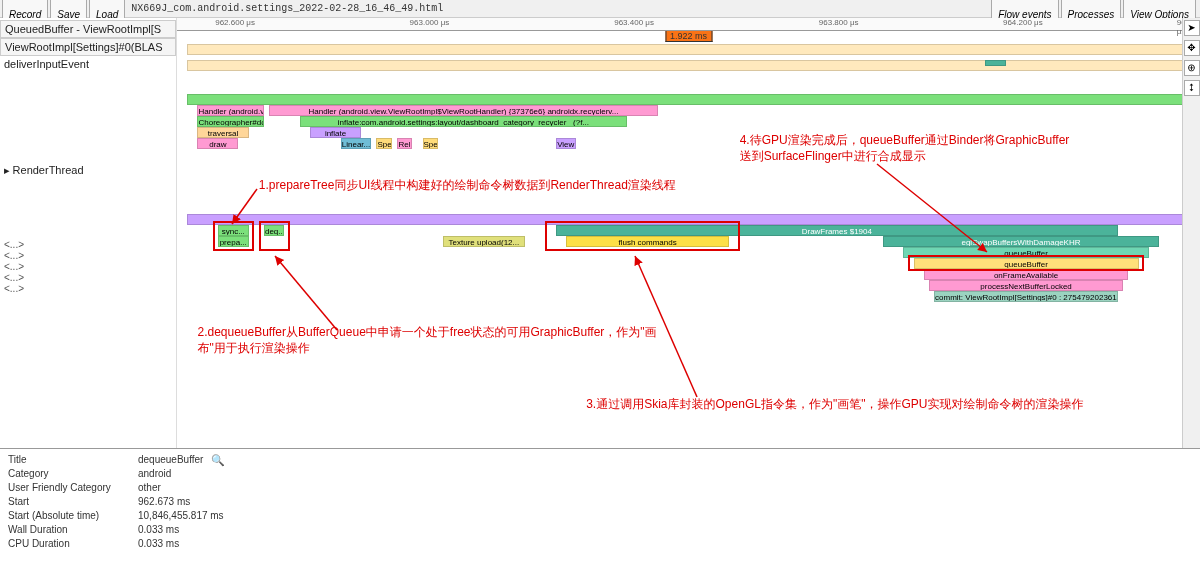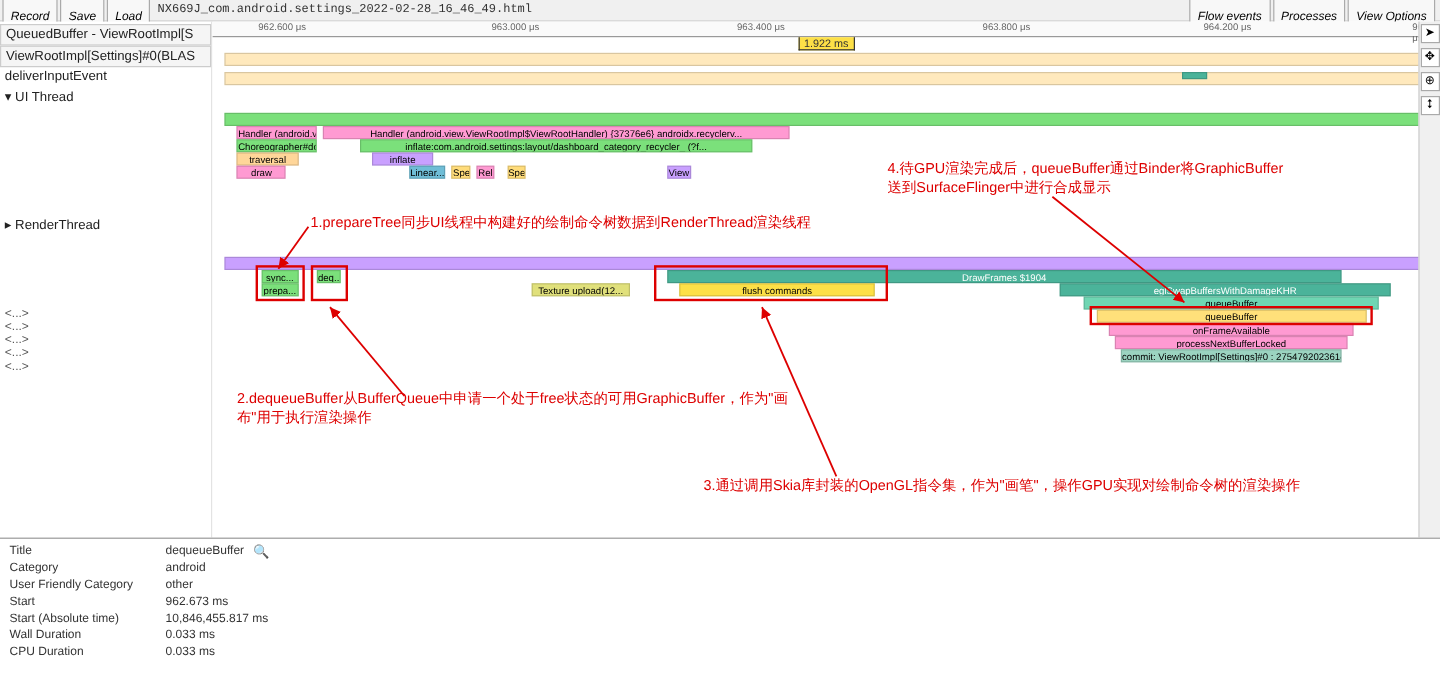--- a/index.html
+++ b/index.html
@@ -11,21 +11,21 @@
 .content { display: flex; height: 430px; }
 .sidebar { width: 177px; background: #fff; border-right: 1px solid #ddd; padding: 2px 0; }
 .sidebar-item { font-size: 11px; padding: 2px 4px; white-space: nowrap; overflow: hidden; text-overflow: ellipsis; color: #222; }
 .sidebar-item.sel { background: #f5f5f5; border: 1px solid #ccc; }
 .sidebar-gap { height: 90px; }
 .sidebar-gap2 { height: 60px; }
 .sidebar-small { font-size: 10px; color: #555; padding: 0 4px; }
 .main { flex: 1; position: relative; background: #fff; overflow: hidden; }
 .ruler { height: 13px; border-bottom: 1px solid #999; position: relative; font-size: 8px; color: #666; background: #fafafa; }
 .ruler-tick { position: absolute; top: 0; font-size: 8px; margin-left: 28px; }
-.ruler-span { position: absolute; top: 13px; left: 50%; transform: translateX(-50%); font-size: 9px; color: #333; background: #fde047; padding: 0 4px; border-bottom: 1px solid #333; border-left: 1px solid #333; border-right: 1px solid #333; height: 11px; line-height: 11px; }
+.ruler-span { position: absolute; top: 13px; left: 50%; transform: translateX(-50%); font-size: 9px; color: #333; background: #f97316; padding: 0 4px; border-bottom: 1px solid #333; border-left: 1px solid #333; border-right: 1px solid #333; height: 11px; line-height: 11px; }
 .track-area { position: absolute; top: 26px; left: 0; right: 0; bottom: 0; }
 .bar { position: absolute; height: 11px; font-size: 8px; color: #000; overflow: hidden; white-space: nowrap; text-align: center; line-height: 11px; border: 1px solid rgba(0,0,0,0.15); }
 .annotation { position: absolute; color: #d00; font-size: 12px; line-height: 16px; }
 .redbox { position: absolute; border: 2px solid #d00; }
 .arrow { position: absolute; }
 .arrow line { stroke: #d00; stroke-width: 1.5; }
 .arrow polygon { fill: #d00; }
 .right-tools { position: absolute; right: 0; top: 18px; bottom: 113px; width: 18px; background: #f0f0f0; border-left: 1px solid #ccc; display: flex; flex-direction: column; }
 .right-tool { width: 16px; height: 16px; margin: 2px auto; border: 1px solid #aaa; background: #fff; font-size: 10px; text-align: center; line-height: 14px; }
 .bottom-panel { position: absolute; bottom: 0; left: 0; right: 0; height: 113px; background: #fff; border-top: 1px solid #999; }
@@ -50,21 +50,20 @@
   <button>Flow events</button>
   <button>Processes</button>
   <button>View Options</button>
 </div>
 
 <div class="content">
   <div class="sidebar">
     <div class="sidebar-item sel">QueuedBuffer - ViewRootImpl[S</div>
     <div class="sidebar-item sel">ViewRootImpl[Settings]#0(BLAS</div>
     <div class="sidebar-item">deliverInputEvent</div>
-    <div class="sidebar-item">▾ UI Thread</div>
     <div class="sidebar-gap"></div>
     <div class="sidebar-item">▸ RenderThread</div>
     <div class="sidebar-gap2"></div>
     <div class="sidebar-small">&lt;...&gt;</div>
     <div class="sidebar-small">&lt;...&gt;</div>
     <div class="sidebar-small">&lt;...&gt;</div>
     <div class="sidebar-small">&lt;...&gt;</div>
     <div class="sidebar-small">&lt;...&gt;</div>
   </div>
 

